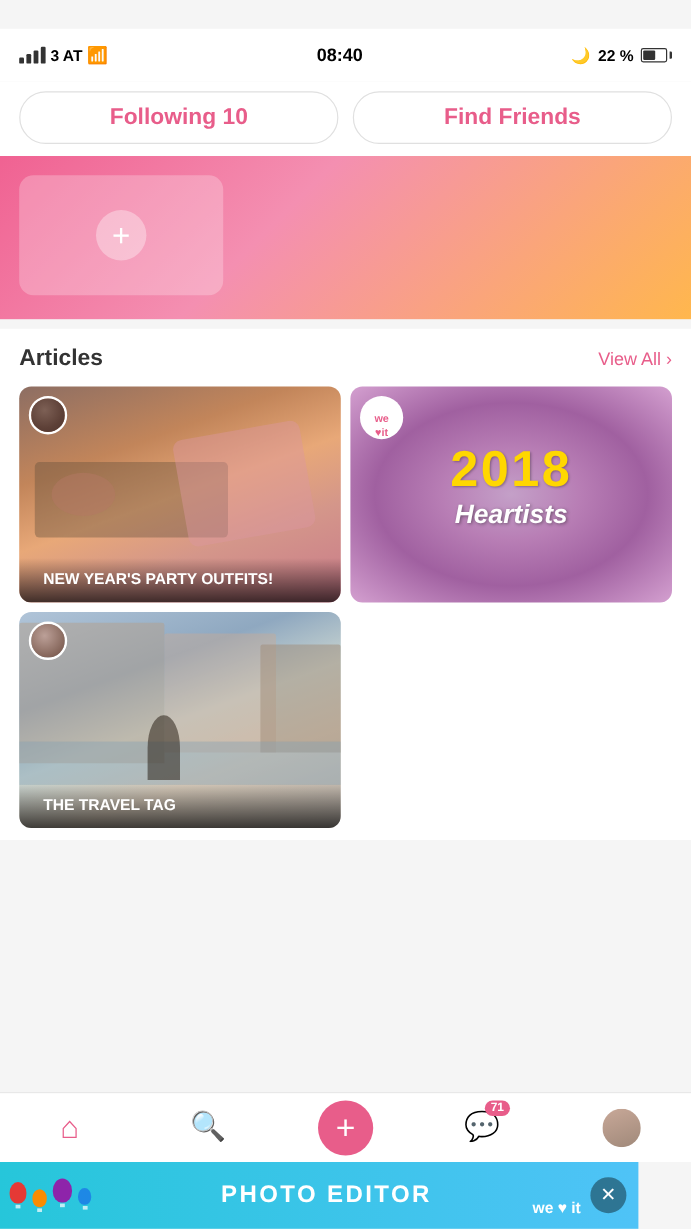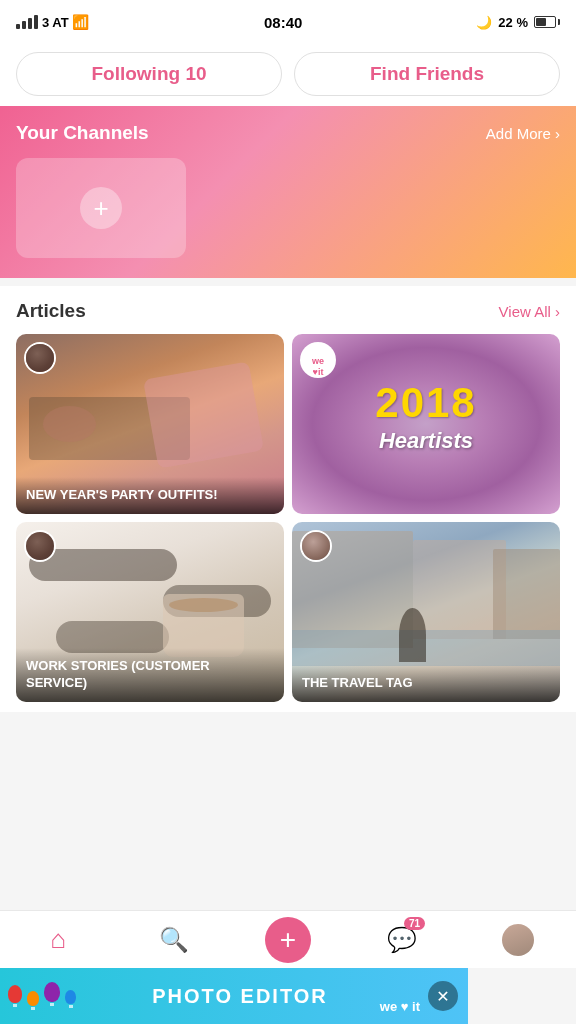--- a/index.html
+++ b/index.html
@@ -16,20 +16,21 @@
     
     .status-bar {
       display: flex;
       justify-content: space-between;
       align-items: center;
       background: white;
       padding: 8px 16px;
       height: 44px;
       font-size: 13px;
       font-weight: 600;
+      margin-top: 24px;
     }
     .status-left { display: flex; align-items: center; gap: 4px; }
     .status-center { font-size: 15px; font-weight: 600; }
     .status-right { display: flex; align-items: center; gap: 6px; font-size: 13px; }
 
     
     .signal-bars { display: flex; align-items: flex-end; gap: 2px; }
     .signal-bars span {
       background: #333;
       width: 4px;
@@ -162,21 +163,21 @@
       position: relative;
       border-radius: 10px;
       overflow: hidden;
       height: 180px;
       cursor: pointer;
     }
     .article-overlay {
       position: absolute;
       bottom: 0; left: 0; right: 0;
       background: linear-gradient(transparent, rgba(0,0,0,0.7));
-      padding: 10px 10px 10px;
+      padding: 10px 20px 10px;
     }
     .article-title {
       color: white;
       font-size: 13px;
       font-weight: 700;
       text-transform: uppercase;
       line-height: 1.3;
     }
     .article-avatar {
       position: absolute;
@@ -265,21 +266,21 @@
     .nav-avatar {
       width: 32px; height: 32px;
       border-radius: 50%;
       background: #c8a898;
       overflow: hidden;
     }
 
     
     .ad-banner {
       position: fixed;
-      bottom: 0; left: 0; width: 468px;
+      bottom: 0; left: 0; width: 532px;
       height: 56px;
       background: linear-gradient(90deg, #26c6da 0%, #4fc3f7 100%);
       display: flex;
       align-items: center;
       justify-content: center;
       z-index: 200;
       cursor: pointer;
       padding-left: 12px;
     }
     .ad-text {
@@ -364,24 +365,20 @@
     </div>
   </div>
 </div>
 
 <div class="tab-buttons">
   <button class="tab-btn">Following 10</button>
   <button class="tab-btn">Find Friends</button>
 </div>
 
 <div class="channels-section">
-  <div class="channels-header">
-    <span class="channels-title">Your Channels</span>
-    <button class="add-more-btn">Add More ›</button>
-  </div>
   <div class="channel-add-card">
     <div class="channel-add-icon">+</div>
   </div>
 </div>
 
 <div class="articles-section">
   <div class="articles-header">
     <span class="articles-title">Articles</span>
     <button class="view-all-btn">View All ›</button>
   </div>
@@ -406,37 +403,20 @@
 
     <div class="article-card card-heartists">
 
       <div style="position:absolute;top:25%;left:50%;transform:translateX(-50%);color:gold;font-size:42px;font-weight:900;text-shadow:1px 1px 2px rgba(0,0,0,0.3);letter-spacing:2px;">2018</div>
       <div style="position:absolute;top:52%;left:50%;transform:translateX(-50%);color:white;font-size:22px;font-weight:900;font-style:italic;text-shadow:1px 1px 3px rgba(0,0,0,0.4);white-space:nowrap;">Heartists</div>
       <div class="we-heart-badge">
         <div style="color:#e85d8a;font-size:9px;font-weight:800;line-height:1.2;">we<br>♥it</div>
       </div>
     </div>
 
-    <div class="article-card card-work">
-      <div style="position:absolute;top:0;left:0;right:0;bottom:0;overflow:hidden;">
-
-        <div style="position:absolute;top:15%;left:5%;width:55%;height:18%;background:rgba(50,40,30,0.45);border-radius:20px;"></div>
-        <div style="position:absolute;top:35%;right:5%;width:40%;height:18%;background:rgba(50,40,30,0.4);border-radius:20px;"></div>
-        <div style="position:absolute;top:55%;left:15%;width:42%;height:18%;background:rgba(50,40,30,0.38);border-radius:20px;"></div>
-
-        <div style="position:absolute;bottom:25%;right:15%;width:30%;height:35%;background:rgba(220,200,180,0.6);border-radius:6px 6px 10px 10px;"></div>
-        <div style="position:absolute;bottom:50%;right:17%;width:26%;height:8%;background:rgba(180,140,100,0.6);border-radius:50%;"></div>
-      </div>
-      <div class="article-avatar">
-        <div class="fake-avatar-dark"></div>
-      </div>
-      <div class="article-overlay">
-        <div class="article-title">WORK STORIES (CUSTOMER SERVICE)</div>
-      </div>
-    </div>
 
     <div class="article-card card-travel">
       <div style="position:absolute;top:0;left:0;right:0;bottom:0;overflow:hidden;">
 
         <div style="position:absolute;top:5%;left:0%;width:45%;height:65%;background:rgba(180,160,140,0.5);border-radius:2px 2px 0 0;"></div>
         <div style="position:absolute;top:10%;left:45%;width:35%;height:55%;background:rgba(200,170,150,0.45);border-radius:2px 2px 0 0;"></div>
         <div style="position:absolute;top:15%;right:0%;width:25%;height:50%;background:rgba(160,140,120,0.5);border-radius:2px 2px 0 0;"></div>
 
         <div style="position:absolute;bottom:20%;left:0;right:0;height:20%;background:rgba(130,160,180,0.4);"></div>
 

